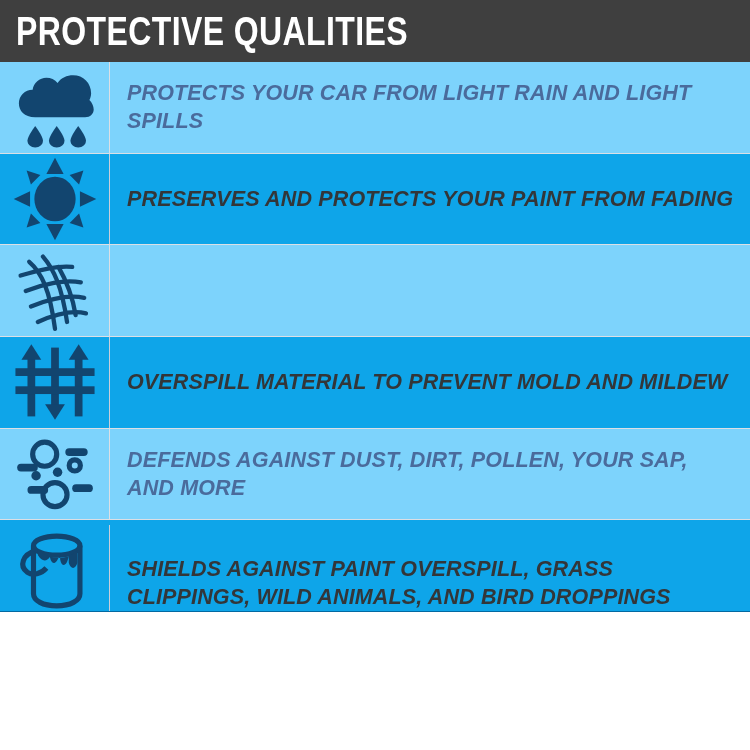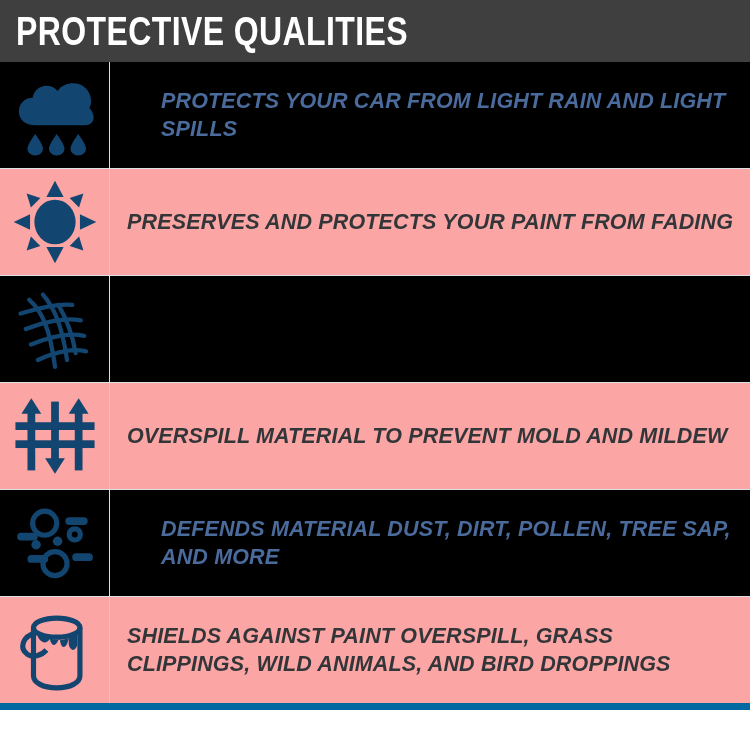--- a/index.html
+++ b/index.html
@@ -9,21 +9,21 @@
   }
   body {
     width: 750px;
     height: 750px;
     font-family: "Liberation Sans", sans-serif;
     overflow: hidden;
   }
 
   #infographic {
     width: 750px;
-    height: 710px;
+    height: 612px;
     display: flex;
     flex-direction: column;
     background: #ffffff;
     position: relative;
   }
 
   
   .header-bar {
     height: 62px;
     background: #3f3f3f;
@@ -52,23 +52,23 @@
     flex-direction: column;
   }
   .row {
     flex: 1 1 0;
     display: flex;
     align-items: stretch;
     position: relative;
     border-bottom: 1px solid #dcdfe5;
     box-sizing: border-box;
   }
-  .row:last-child { border-bottom: 7px solid #0369a1; }
-  .row.bg-white  { background: #000000; gap: 34px; }
-  .row.bg-tint   { background: #fca5a5; }
+  .row:last-child { border-bottom: 1px solid #0369a1; align-items: flex-end; }
+  .row.bg-white  { background: #7dd3fc; }
+  .row.bg-tint   { background: #0ea5e9; }
 
   .icon-cell {
     flex: 0 0 110px;
     display: flex;
     align-items: center;
     justify-content: center;
     position: relative;
   }
   .icon-cell::after {
     content: "";
@@ -219,21 +219,21 @@
               <circle cx="28" cy="52" r="5.5"></circle>
               <rect x="62" y="20" width="26" height="9" rx="4.5"></rect>
               <rect x="6" y="38" width="24" height="9" rx="4.5"></rect>
               <rect x="18" y="64" width="24" height="9" rx="4.5"></rect>
               <rect x="70" y="62" width="24" height="9" rx="4.5"></rect>
             </g>
           </svg>
         </div>
       </div>
       <div class="text-cell">
-        <p class="row-text txt-blue">DEFENDS MATERIAL DUST, DIRT, POLLEN, TREE SAP, AND MORE</p>
+        <p class="row-text txt-blue">DEFENDS AGAINST DUST, DIRT, POLLEN, YOUR SAP, AND MORE</p>
       </div>
     </div>
 
     <div class="row bg-tint">
       <div class="icon-cell">
         <div class="icon-box">
           <svg viewBox="0 0 100 100" xmlns="http://www.w3.org/2000/svg">
             <g fill="none" stroke="#12456f" stroke-width="6" stroke-linejoin="round">
 
               <path d="M28 30 C12 34 8 48 18 55 C24 59 34 57 40 50"></path>

